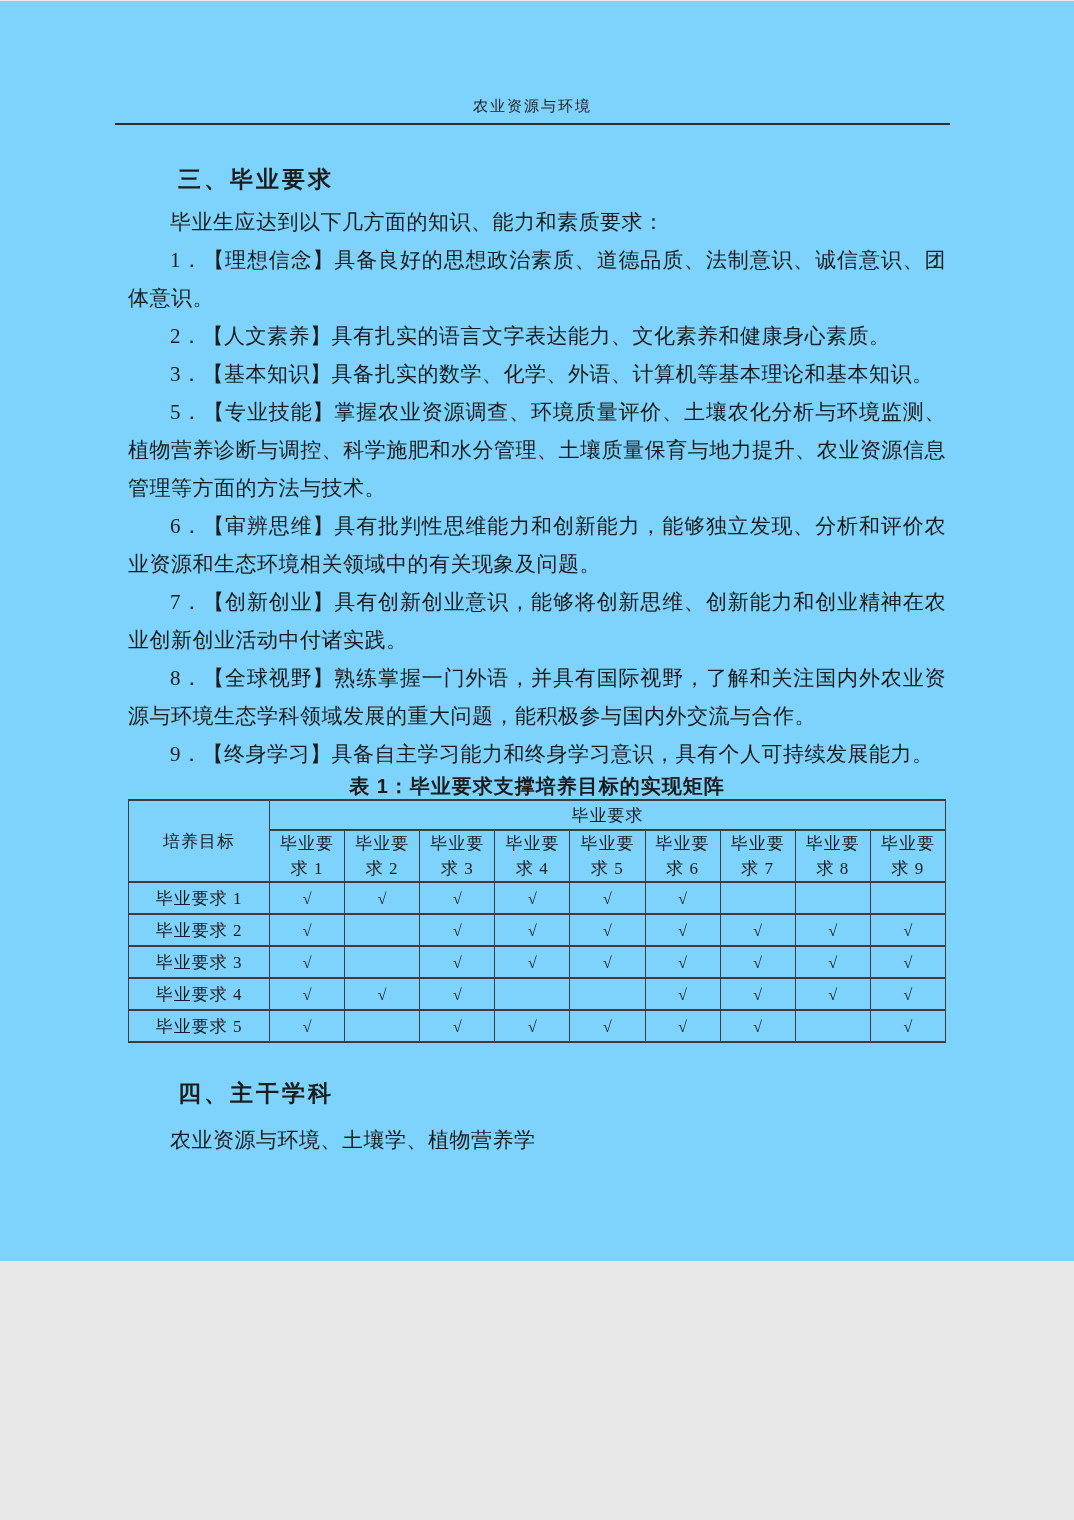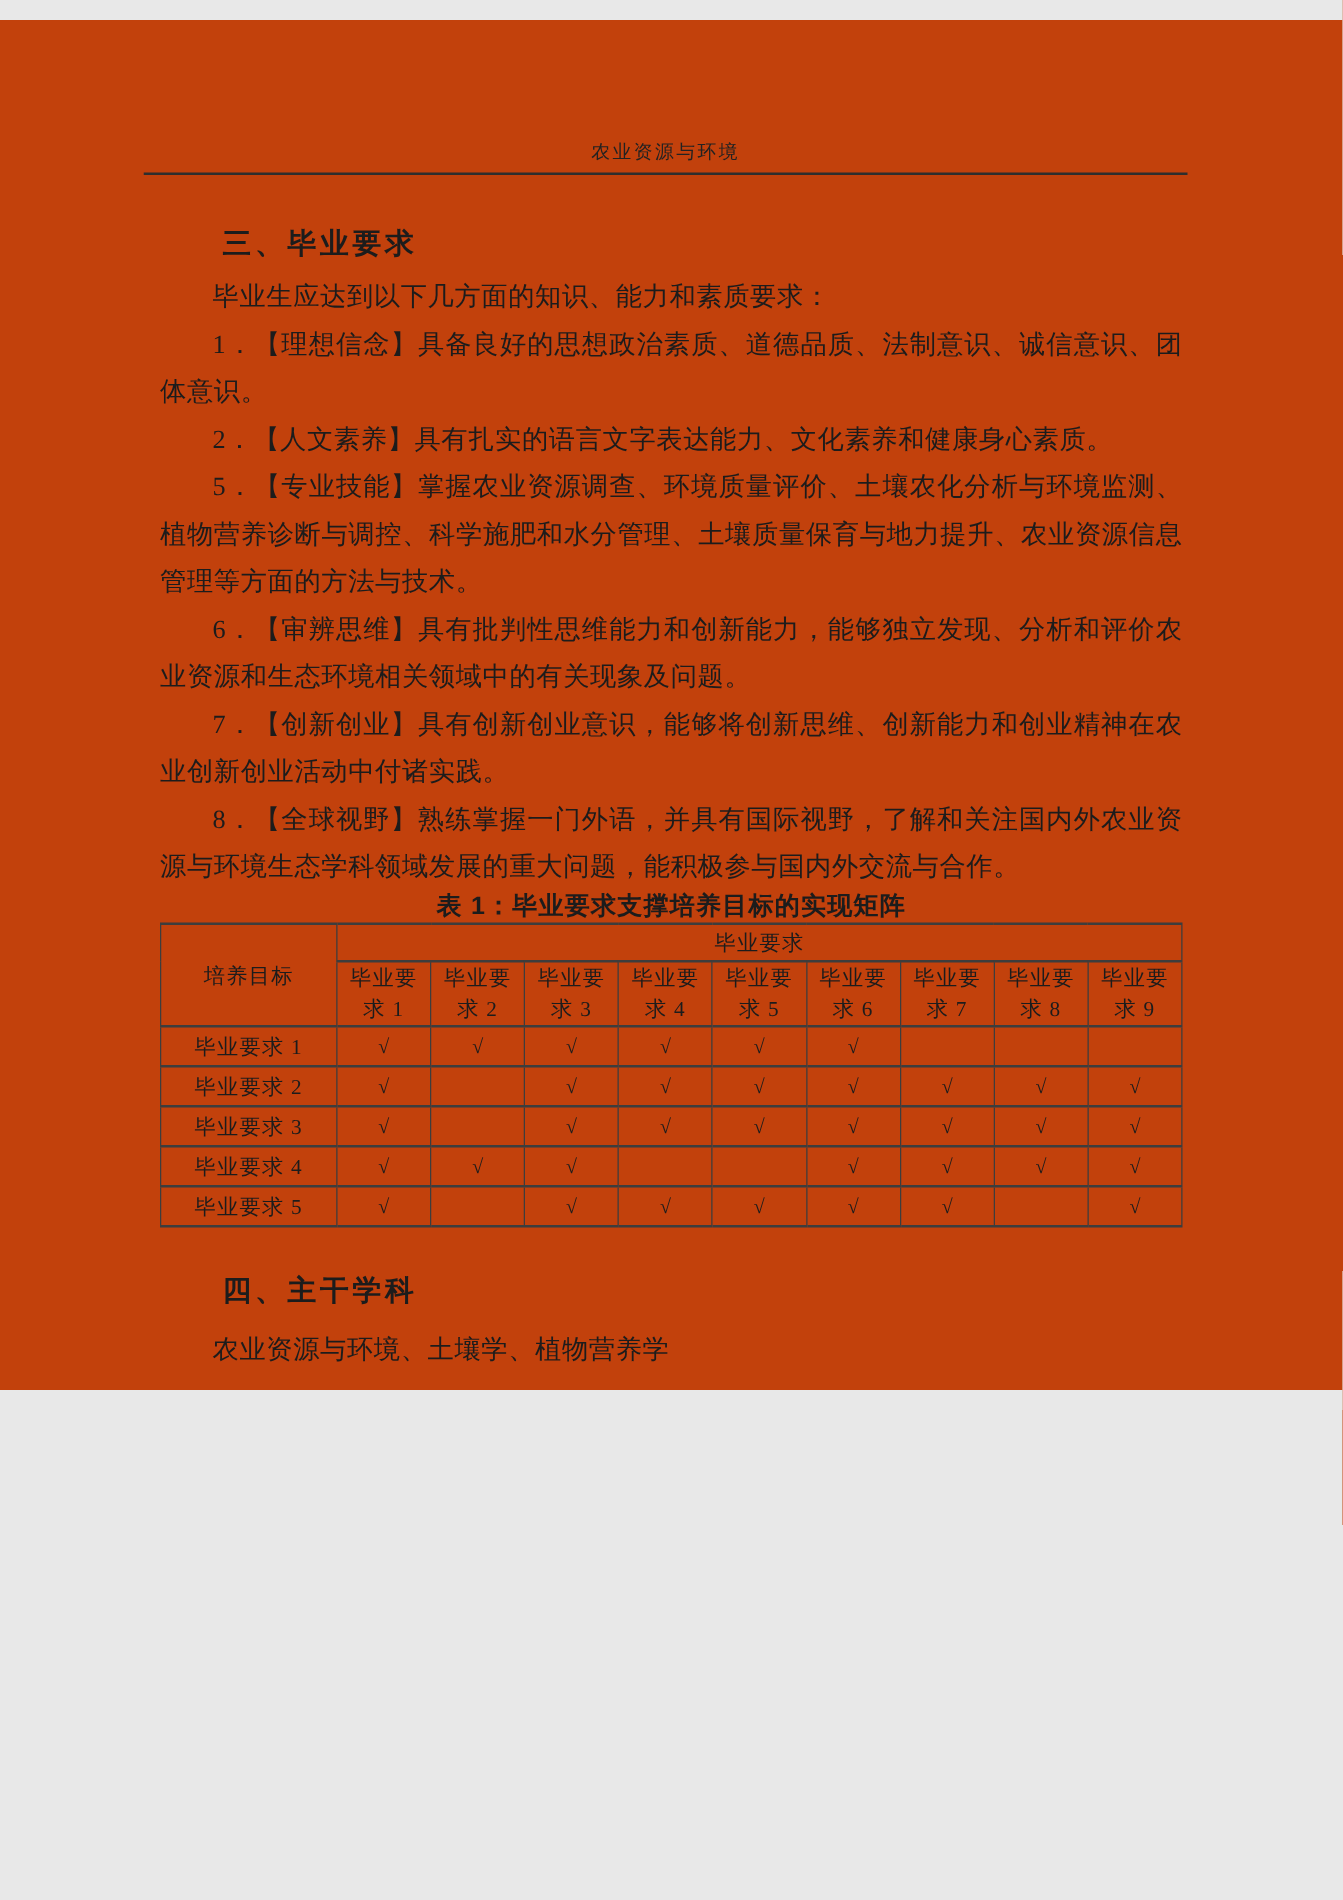--- a/index.html
+++ b/index.html
@@ -1,21 +1,21 @@
 <!DOCTYPE html>
 <html><head>
 <meta charset="utf-8">
 <style>
   html, body { margin: 0; padding: 0; background: #e8e8e8; }
   .page {
     position: relative;
     width: 1074px;
-    height: 1096px;
-    margin: 16px auto;
-    background: #c2410c;
+    height: 1260px;
+    margin: 1px auto;
+    background: #7dd3fc;
     color: #1c1c1c;
     font-family: "Liberation Serif", "DejaVu Serif", serif;
     overflow: hidden;
   }
 
   
   .page-header {
     position: absolute;
     left: 115px;
     top: 96px;
@@ -108,24 +108,26 @@
   </div>
 
   <div class="content">
 
 
     <h2 class="sec-heading">三、毕业要求</h2>
 
     <p class="indent">毕业生应达到以下几方面的知识、能力和素质要求：</p>
     <p class="indent">1．【理想信念】具备良好的思想政治素质、道德品质、法制意识、诚信意识、团体意识。</p>
     <p class="indent">2．【人文素养】具有扎实的语言文字表达能力、文化素养和健康身心素质。</p>
+    <p class="indent">3．【基本知识】具备扎实的数学、化学、外语、计算机等基本理论和基本知识。</p>
     <p class="indent">5．【专业技能】掌握农业资源调查、环境质量评价、土壤农化分析与环境监测、植物营养诊断与调控、科学施肥和水分管理、土壤质量保育与地力提升、农业资源信息管理等方面的方法与技术。</p>
     <p class="indent">6．【审辨思维】具有批判性思维能力和创新能力，能够独立发现、分析和评价农业资源和生态环境相关领域中的有关现象及问题。</p>
     <p class="indent">7．【创新创业】具有创新创业意识，能够将创新思维、创新能力和创业精神在农业创新创业活动中付诸实践。</p>
     <p class="indent">8．【全球视野】熟练掌握一门外语，并具有国际视野，了解和关注国内外农业资源与环境生态学科领域发展的重大问题，能积极参与国内外交流与合作。</p>
+    <p class="indent">9．【终身学习】具备自主学习能力和终身学习意识，具有个人可持续发展能力。</p>
 
     <p class="table-title">表 1：毕业要求支撑培养目标的实现矩阵</p>
 
     <table class="matrix">
       <colgroup>
         <col class="obj-col">
         <col span="9">
       </colgroup>
       <tbody>
         <tr class="group-row">

